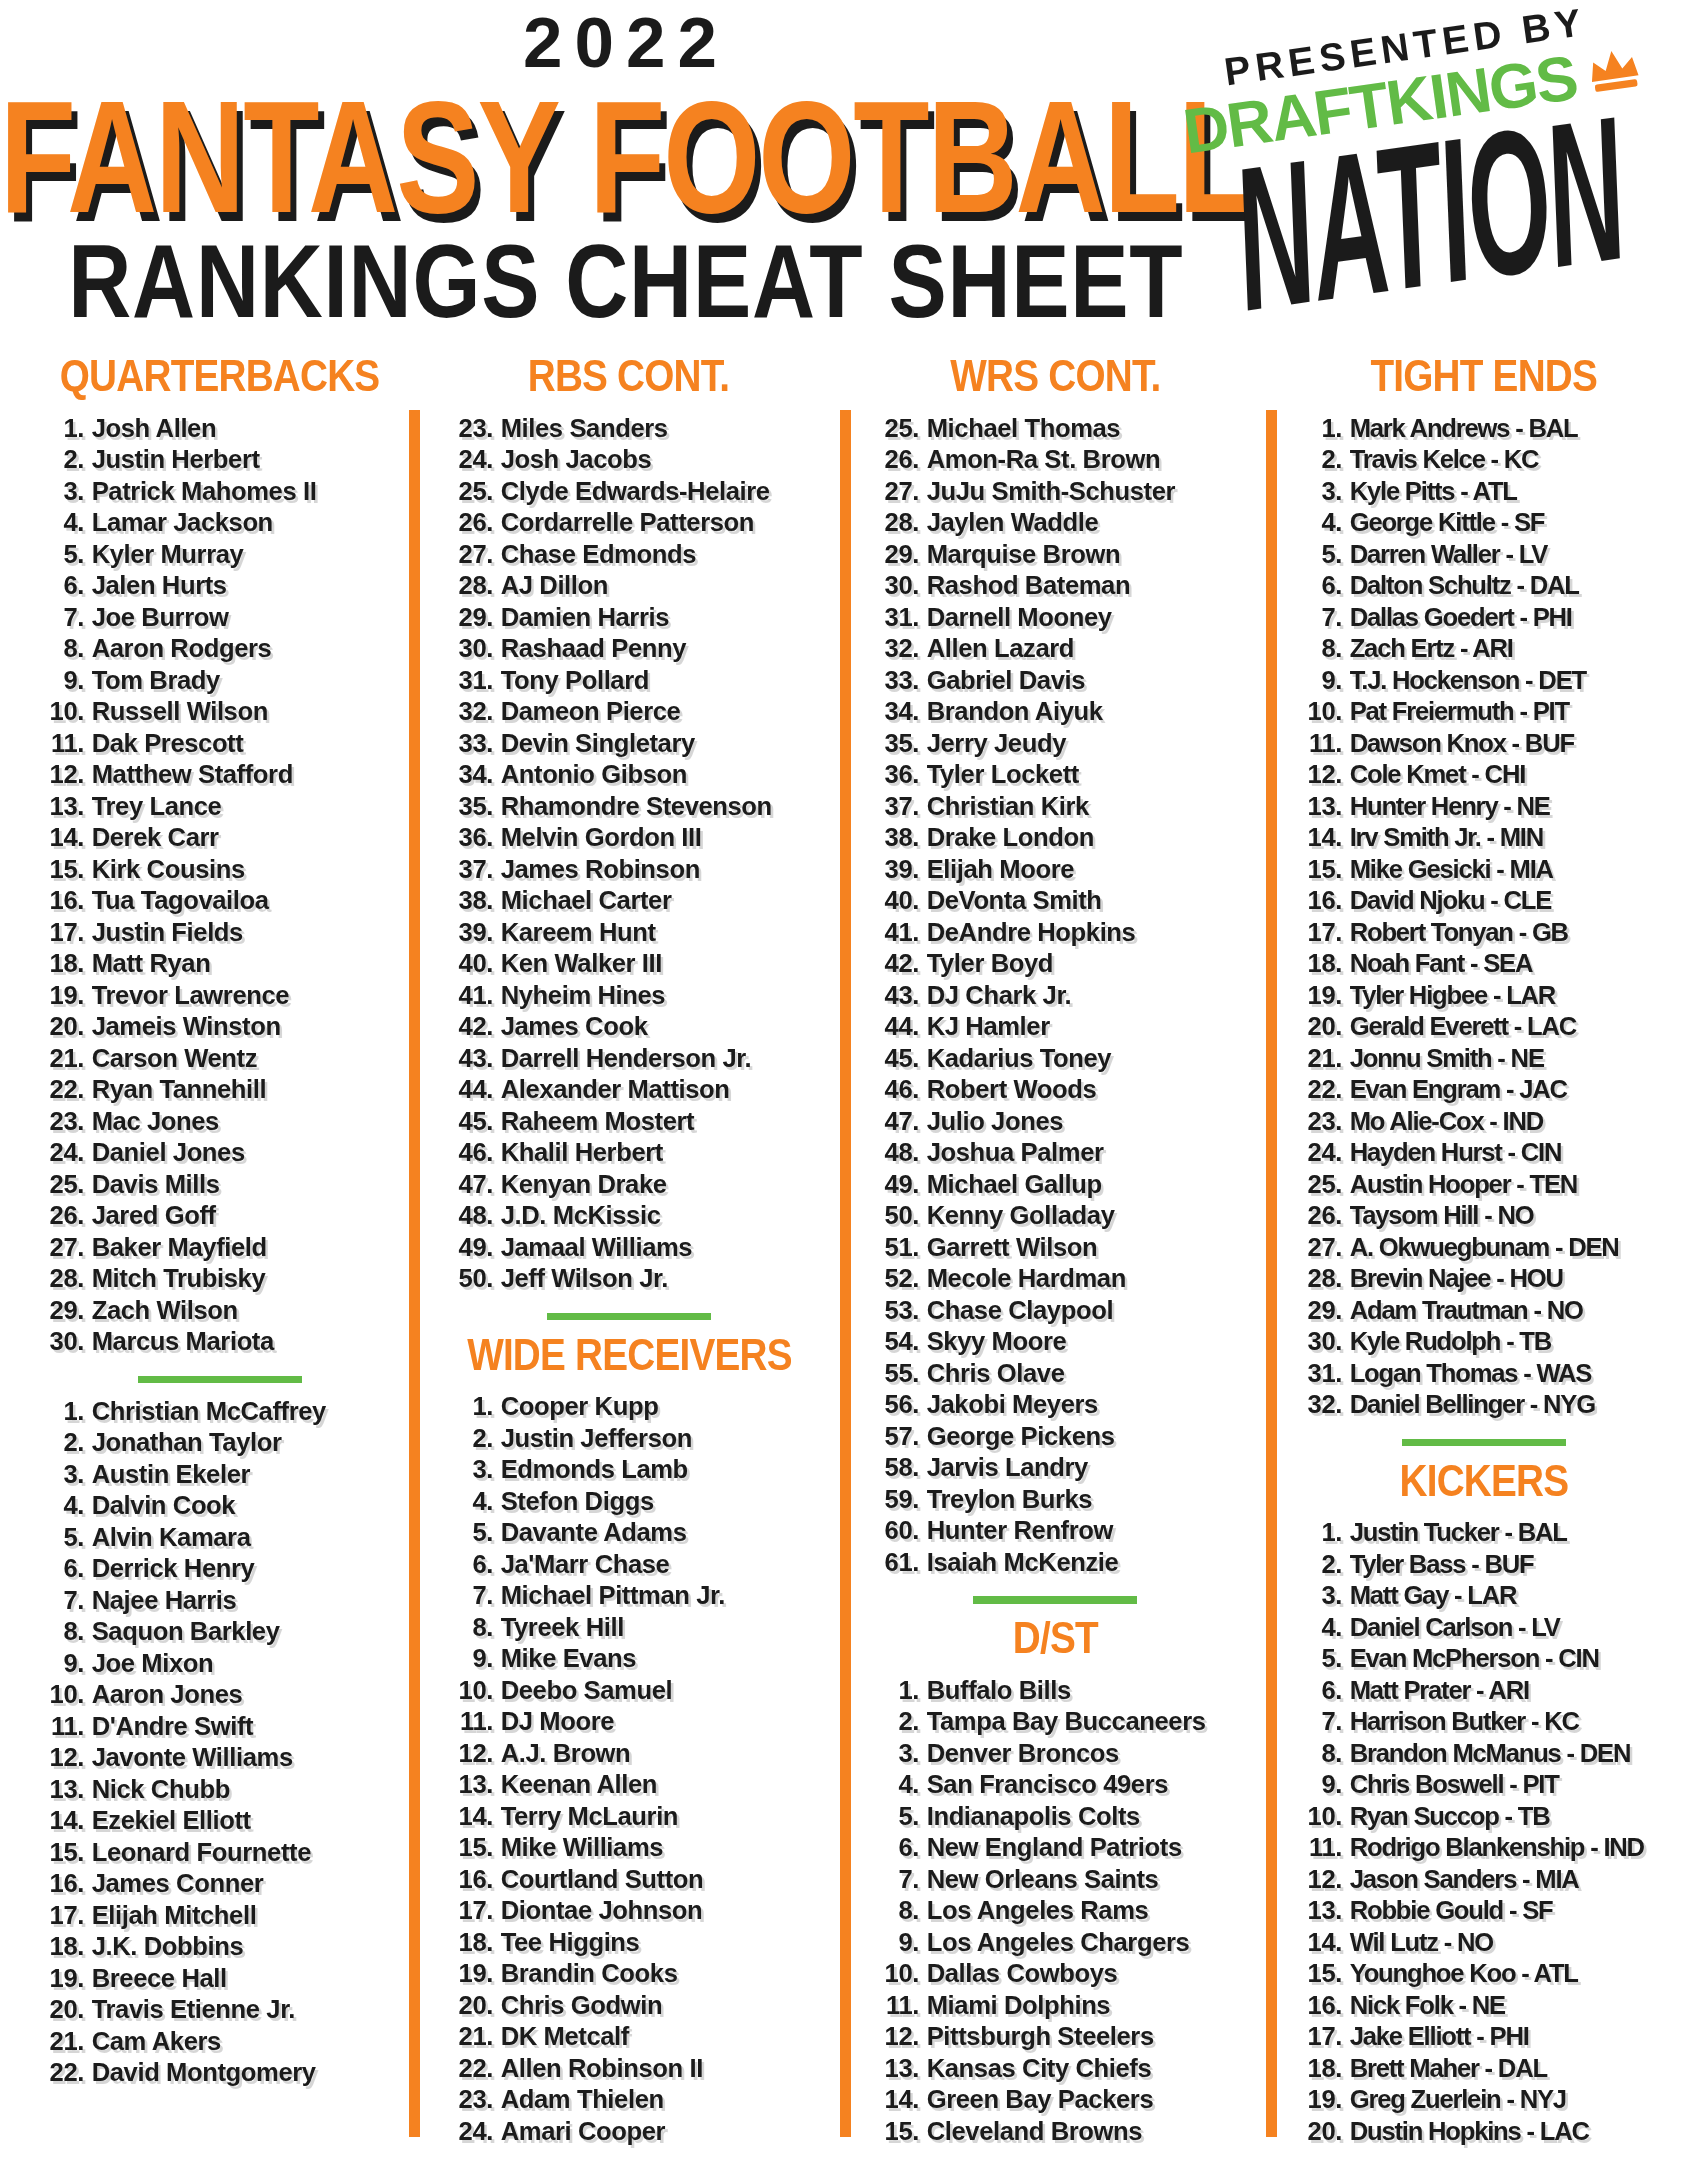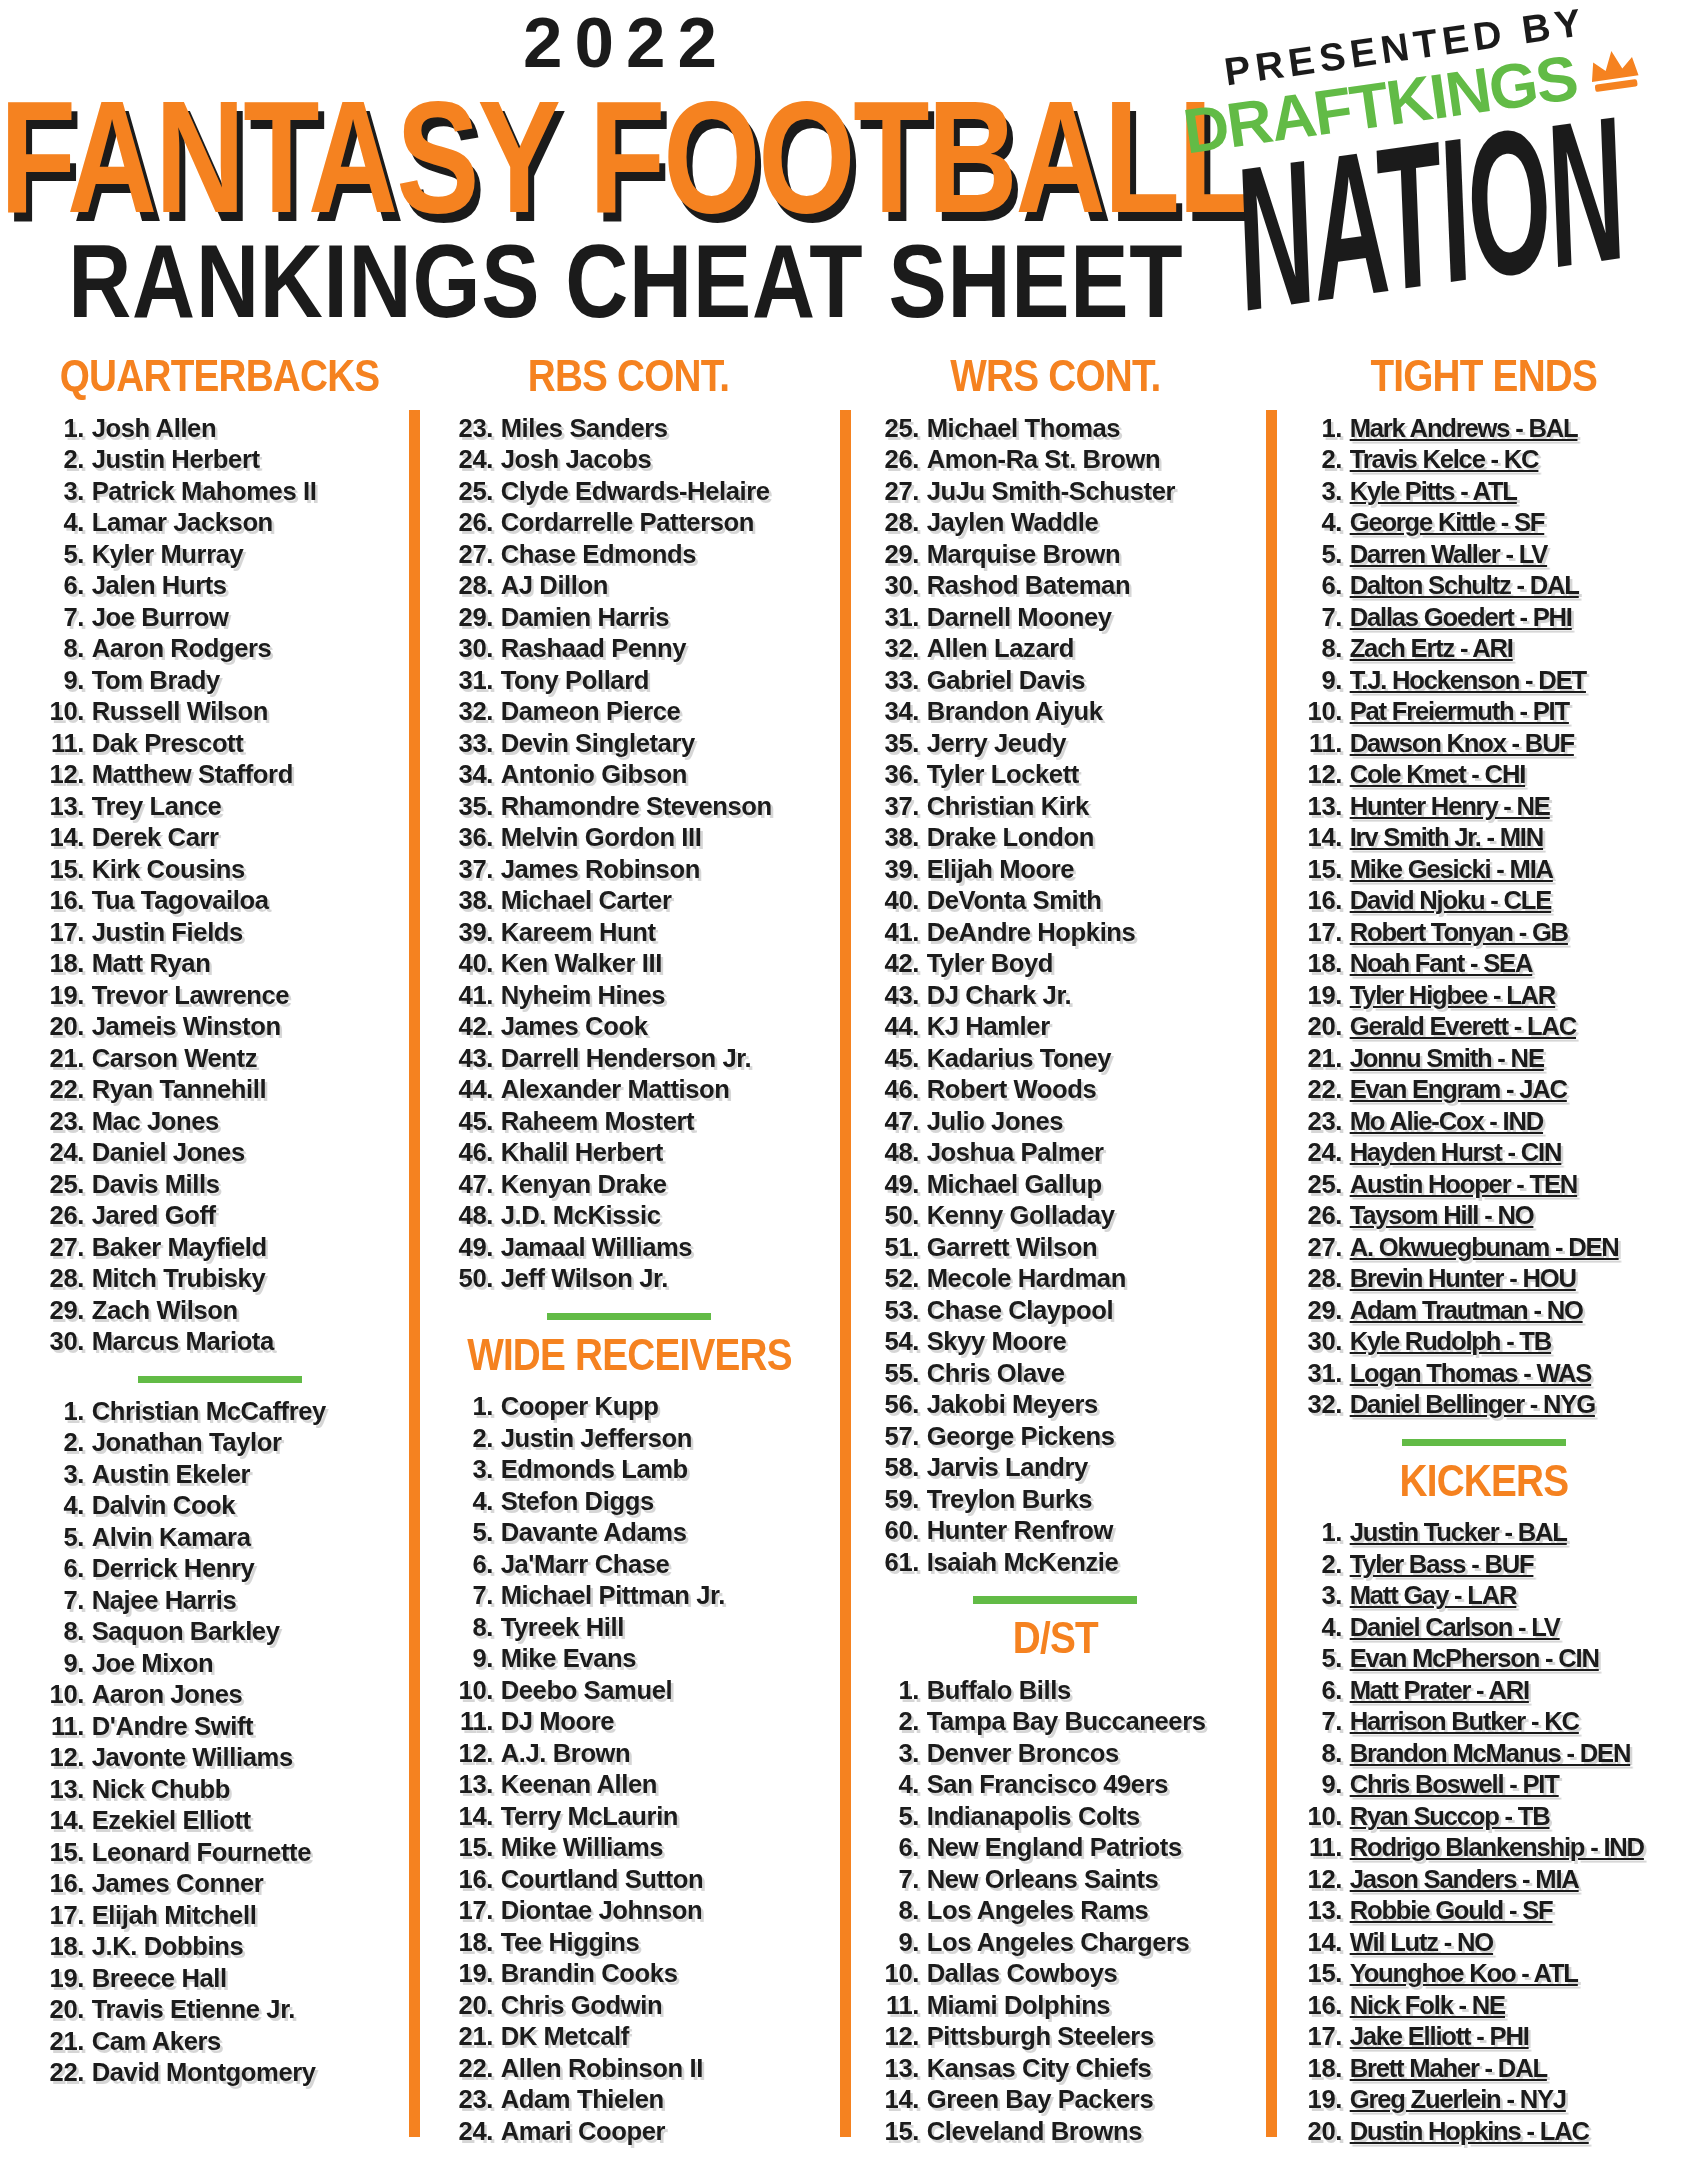--- a/index.html
+++ b/index.html
@@ -30,21 +30,21 @@
   .col4{left:1282px;width:403px;}
   .sec-header{text-align:center;line-height:1;margin-bottom:14.5px;}
   .sec-header span{display:inline-block;font-size:44px;font-weight:900;letter-spacing:-0.9px;
       color:var(--orange);transform:scaleX(.88);transform-origin:center;white-space:nowrap;}
   .green-rule{width:164px;height:7.7px;background:var(--green);margin:18px auto 12.8px auto;}
   .plist{font-size:25.6px;font-weight:700;line-height:31.5px;letter-spacing:-0.4px;
       text-shadow:2.6px 2.6px 0 rgba(27,27,27,.18);}
   .row{display:flex;align-items:baseline;}
   .num{flex:0 0 60px;text-align:right;}
   .nm{padding-left:7.7px;white-space:nowrap;}
-  .col4 .nm{letter-spacing:-1.2px;text-decoration:underline;}
+  .col4 .nm{letter-spacing:-1.2px;}
   .vdiv{position:absolute;top:410px;height:1727px;width:11px;background:var(--orange);}
   .vd1{left:409px;} .vd2{left:840px;} .vd3{left:1266px;}
 </style>
 </head>
 <body>
 
 <div class="page" style="--orange: #F58220; --green: #62BB46;">
 
   <div class="title-block">
     <div class="year">2022</div>
@@ -828,21 +828,21 @@
         <div class="row">
           <span class="num">26.</span>
           <span class="nm">Taysom Hill - NO</span>
         </div>
         <div class="row">
           <span class="num">27.</span>
           <span class="nm">A. Okwuegbunam - DEN</span>
         </div>
         <div class="row">
           <span class="num">28.</span>
-          <span class="nm">Brevin Hunter - HOU</span>
+          <span class="nm">Brevin Najee - HOU</span>
         </div>
         <div class="row">
           <span class="num">29.</span>
           <span class="nm">Adam Trautman - NO</span>
         </div>
         <div class="row">
           <span class="num">30.</span>
           <span class="nm">Kyle Rudolph - TB</span>
         </div>
         <div class="row">

